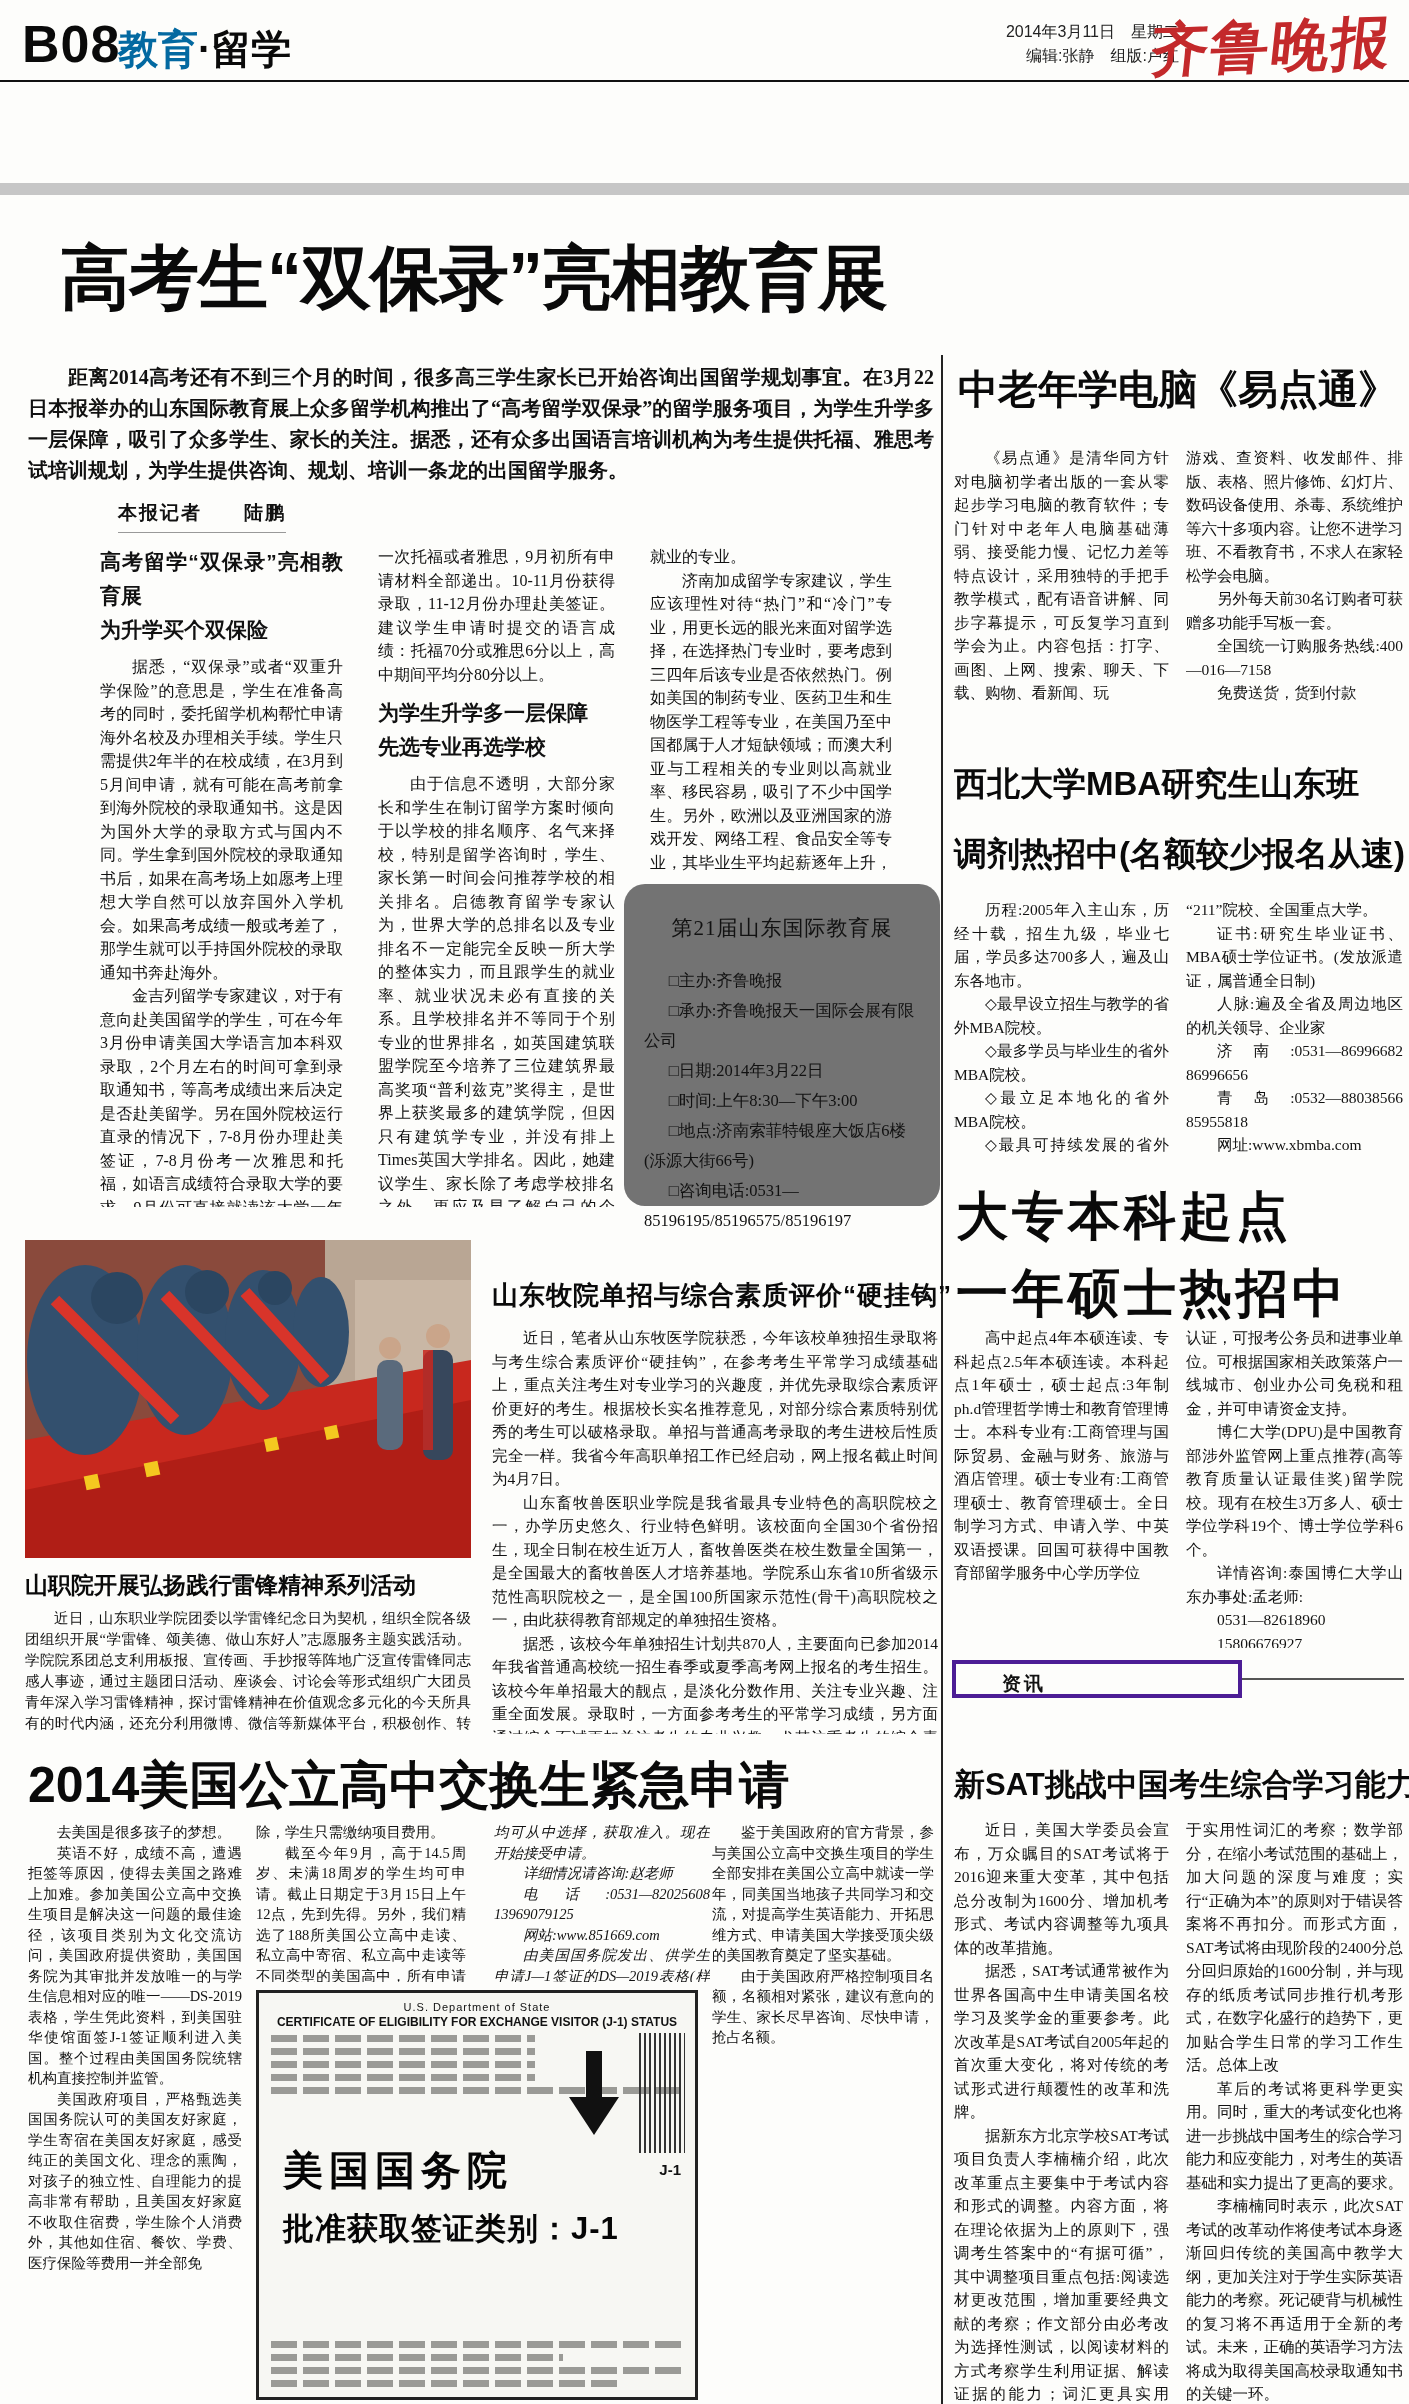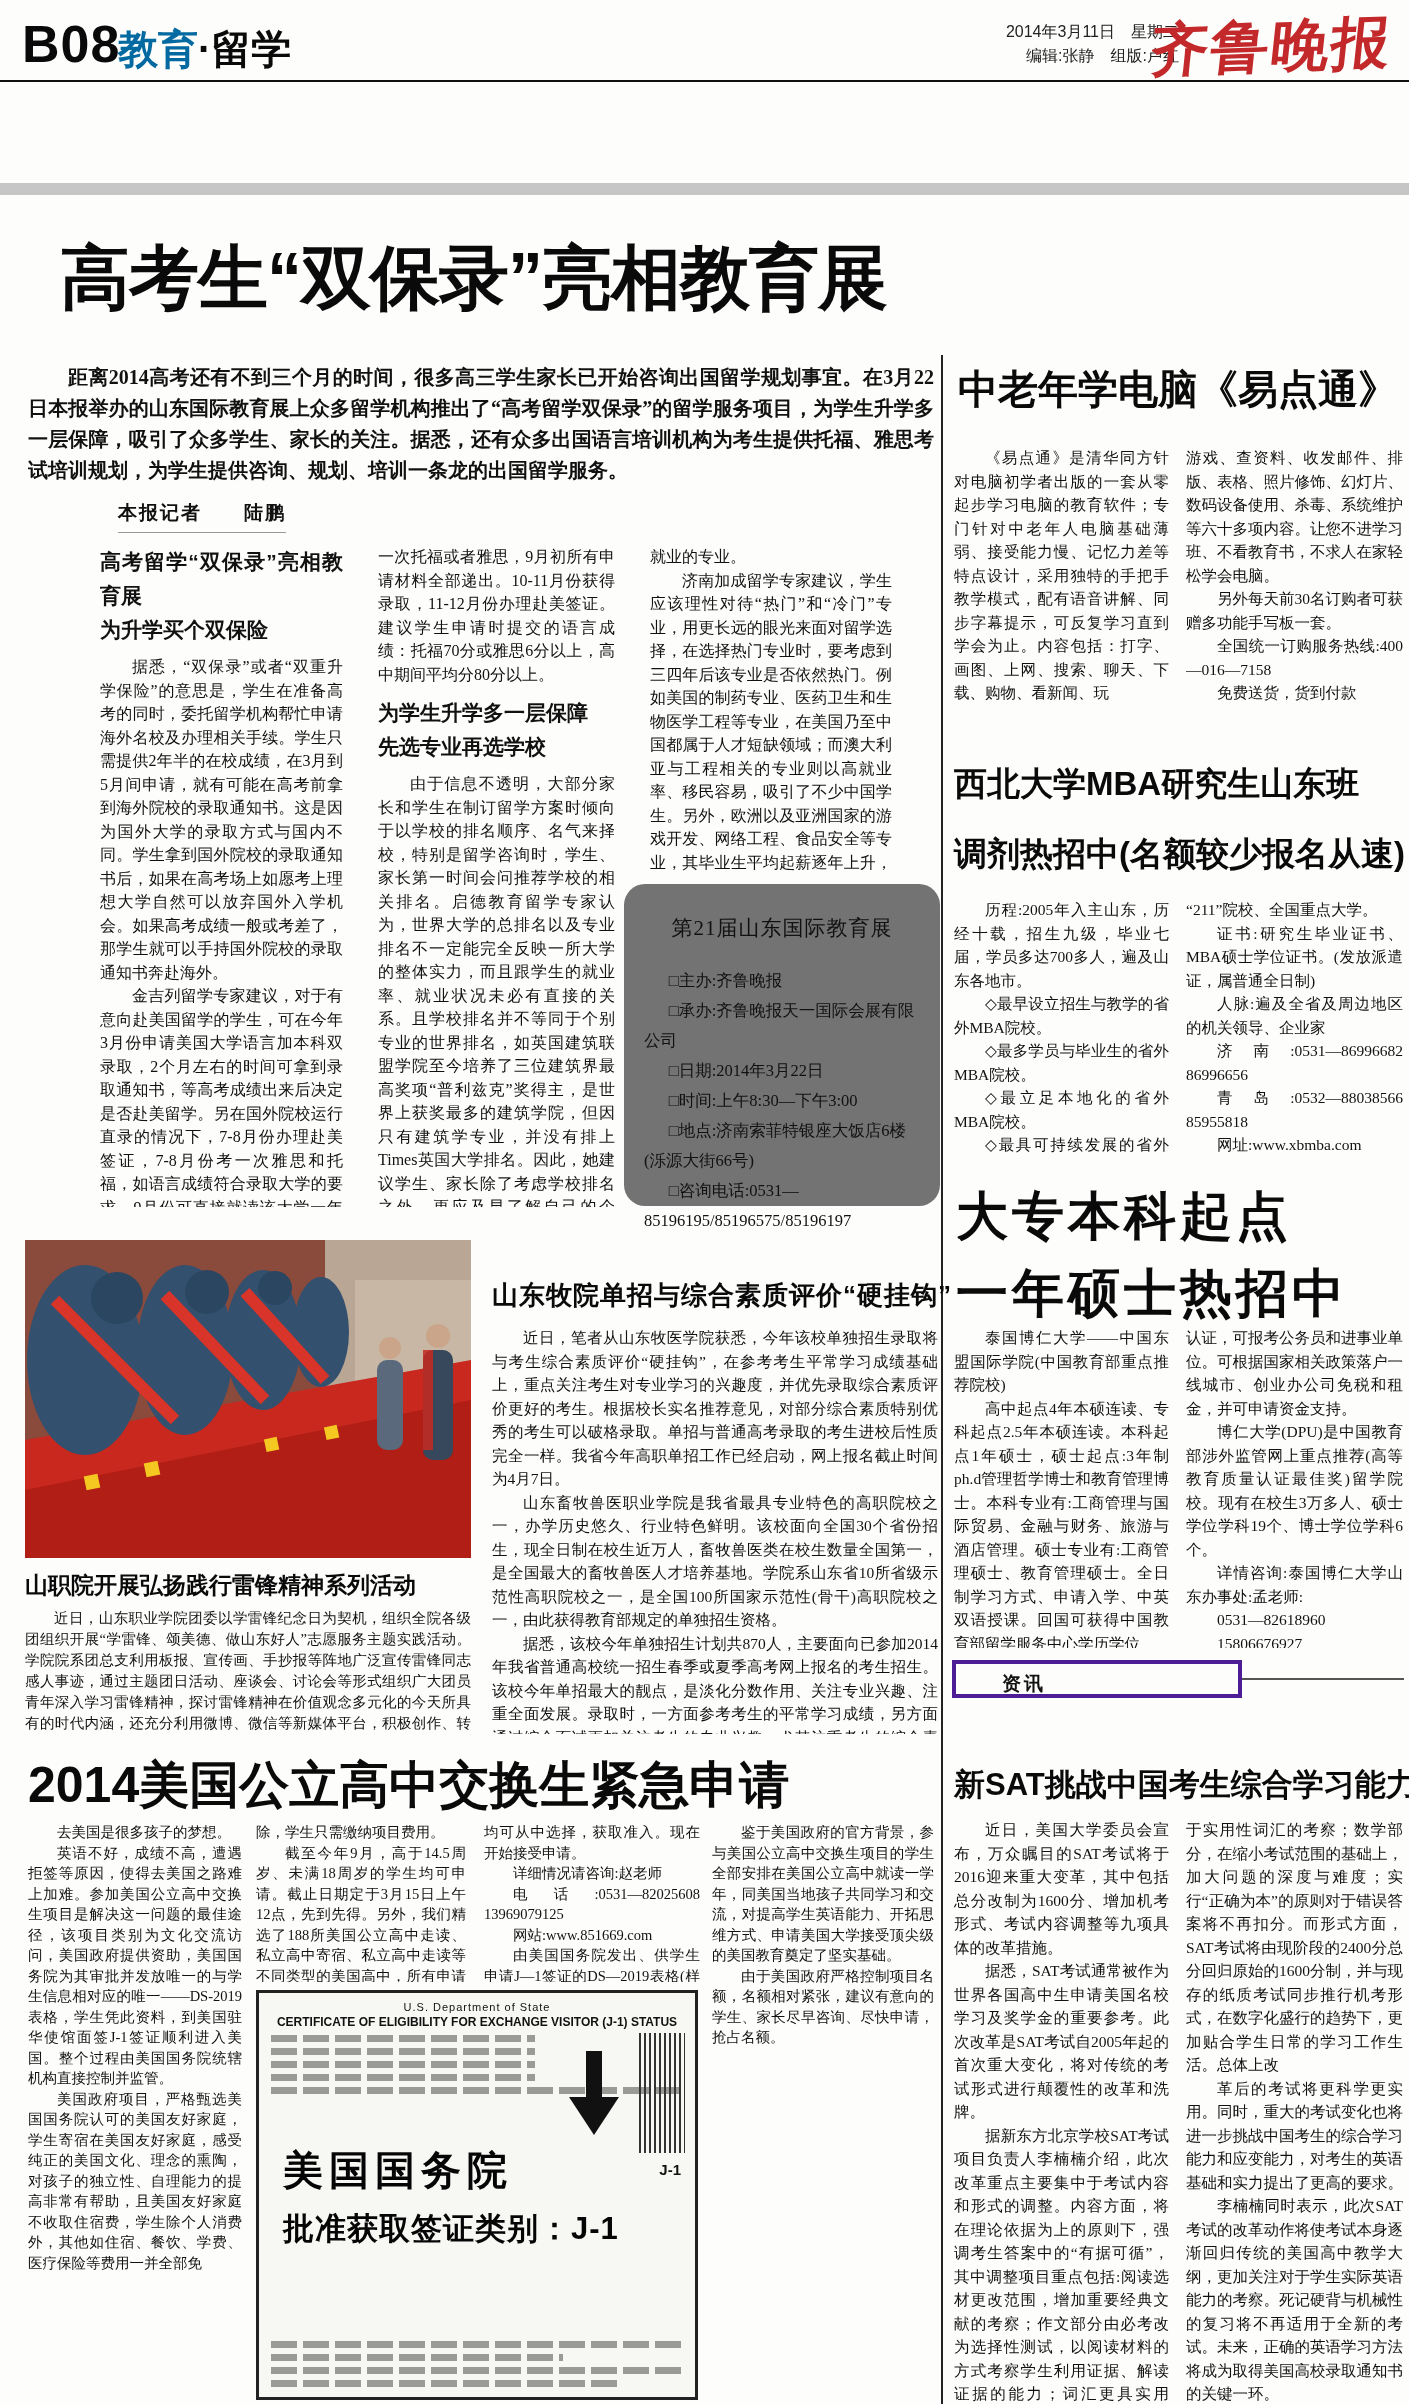--- a/index.html
+++ b/index.html
@@ -165,21 +165,21 @@
     <span><p>近日，笔者从山东牧医学院获悉，今年该校单独招生录取将与考生综合素质评价“硬挂钩”，在参考考生平常学习成绩基础上，重点关注考生对专业学习的兴趣度，并优先录取综合素质评价更好的考生。根据校长实名推荐意见，对部分综合素质特别优秀的考生可以破格录取。单招与普通高考录取的考生进校后性质完全一样。我省今年高职单招工作已经启动，网上报名截止时间为4月7日。</p><p>山东畜牧兽医职业学院是我省最具专业特色的高职院校之一，办学历史悠久、行业特色鲜明。该校面向全国30个省份招生，现全日制在校生近万人，畜牧兽医类在校生数量全国第一，是全国最大的畜牧兽医人才培养基地。学院系山东省10所省级示范性高职院校之一，是全国100所国家示范性(骨干)高职院校之一，由此获得教育部规定的单独招生资格。</p><p>据悉，该校今年单独招生计划共870人，主要面向已参加2014年我省普通高校统一招生春季或夏季高考网上报名的考生招生。该校今年单招最大的靓点，是淡化分数作用、关注专业兴趣、注重全面发展。录取时，一方面参考考生的平常学习成绩，另方面通过综合面试更加关注考生的专业兴趣，尤其注重考生的综合素质，对校长实名推荐的综合素质特别优秀的考生还可破格录取。（王会圆）</p></span>
   </div>
 
   <div class="abs hl exhead" style="left:28px;top:1752px;">2014美国公立高中交换生紧急申请</div>
   <div class="abs just excol" style="left:28px;top:1822px;width:214px;height:582px;">
     <span><p>去美国是很多孩子的梦想。</p><p>英语不好，成绩不高，遭遇拒签等原因，使得去美国之路难上加难。参加美国公立高中交换生项目是解决这一问题的最佳途径，该项目类别为文化交流访问，美国政府提供资助，美国国务院为其审批并发放唯一的与学生信息相对应的唯一——DS-2019表格，学生凭此资料，到美国驻华使馆面签J-1签证顺利进入美国。整个过程由美国国务院统辖机构直接控制并监管。</p><p>美国政府项目，严格甄选美国国务院认可的美国友好家庭，学生寄宿在美国友好家庭，感受纯正的美国文化、理念的熏陶，对孩子的独立性、自理能力的提高非常有帮助，且美国友好家庭不收取住宿费，学生除个人消费外，其他如住宿、餐饮、学费、医疗保险等费用一并全部免</p></span>
   </div>
   <div class="abs just excol cont" style="left:256px;top:1822px;width:210px;height:160px;">
     <span><p>除，学生只需缴纳项目费用。</p><p>截至今年9月，高于14.5周岁、未满18周岁的学生均可申请。截止日期定于3月15日上午12点，先到先得。另外，我们精选了188所美国公立高中走读、私立高中寄宿、私立高中走读等不同类型的美国高中，所有申请的学生</p></span>
   </div>
-  <div class="abs just excol cont" style="left:484px;top:1822px;width:216px;height:160px;">
+  <div class="abs just excol cont" style="left:494px;top:1822px;width:216px;height:160px;font-style:italic;">
     <span><p>均可从中选择，获取准入。现在开始接受申请。</p><p>详细情况请咨询:赵老师</p><p>电话:0531—82025608 13969079125</p><p>网站:www.851669.com</p><p>由美国国务院发出、供学生申请J—1签证的DS—2019表格(样本如下)</p></span>
   </div>
   <div class="abs just excol" style="left:712px;top:1822px;width:222px;height:582px;">
     <span><p>鉴于美国政府的官方背景，参与美国公立高中交换生项目的学生全部安排在美国公立高中就读一学年，同美国当地孩子共同学习和交流，对提高学生英语能力、开拓思维方式、申请美国大学接受顶尖级的美国教育奠定了坚实基础。</p><p>由于美国政府严格控制项目名额，名额相对紧张，建议有意向的学生、家长尽早咨询、尽快申请，抢占名额。</p></span>
   </div>
 
   <div class="abs cert" style="left:256px;top:1990px;width:442px;height:410px;">
     <div class="dept">U.S. Department of State</div>
     <div class="ctitle">CERTIFICATE OF ELIGIBILITY FOR EXCHANGE VISITOR (J-1) STATUS</div>
     <div class="greek short"></div>
@@ -219,21 +219,21 @@
   <div class="abs just sbcol" style="left:954px;top:898px;width:215px;height:258px;">
     <span><p>历程:2005年入主山东，历经十载，招生九级，毕业七届，学员多达700多人，遍及山东各地市。</p><p>◇最早设立招生与教学的省外MBA院校。</p><p>◇最多学员与毕业生的省外MBA院校。</p><p>◇最立足本地化的省外MBA院校。</p><p>◇最具可持续发展的省外MBA院校。</p></span>
   </div>
   <div class="abs just sbcol cont" style="left:1186px;top:898px;width:217px;height:258px;">
     <span><p>“211”院校、全国重点大学。</p><p>证书:研究生毕业证书、MBA硕士学位证书。(发放派遣证，属普通全日制)</p><p>人脉:遍及全省及周边地区的机关领导、企业家</p><p>济南:0531—86996682　86996656</p><p>青岛:0532—88038566　85955818</p><p>网址:www.xbmba.com</p></span>
   </div>
 
   <div class="abs hl sbtitle3" style="left:956px;top:1182px;">大专本科起点</div>
   <div class="abs hl sbtitle3" style="left:956px;top:1248px;margin-top:11px;">一年硕士热招中</div>
   <div class="abs just sbcol" style="left:954px;top:1326px;width:215px;height:322px;">
-    <span><p>泰国博仁大学——中国东盟国际学院(中国教育部重点推荐院校)</p><p>高中起点4年本硕连读、专科起点2.5年本硕连读。本科起点1年硕士，硕士起点:3年制ph.d管理哲学博士和教育管理博士。本科专业有:工商管理与国际贸易、金融与财务、旅游与酒店管理。硕士专业有:工商管理硕士、教育管理硕士。全日制学习方式、申请入学、中英双语授课。回国可获得中国教育部留学服务中心学历学位</p></span>
+    <span><p>高中起点4年本硕连读、专科起点2.5年本硕连读。本科起点1年硕士，硕士起点:3年制ph.d管理哲学博士和教育管理博士。本科专业有:工商管理与国际贸易、金融与财务、旅游与酒店管理。硕士专业有:工商管理硕士、教育管理硕士。全日制学习方式、申请入学、中英双语授课。回国可获得中国教育部留学服务中心学历学位</p></span>
   </div>
   <div class="abs just sbcol cont" style="left:1186px;top:1326px;width:217px;height:322px;">
     <span><p>认证，可报考公务员和进事业单位。可根据国家相关政策落户一线城市、创业办公司免税和租金，并可申请资金支持。</p><p>博仁大学(DPU)是中国教育部涉外监管网上重点推荐(高等教育质量认证最佳奖)留学院校。现有在校生3万多人、硕士学位学科19个、博士学位学科6个。</p><p>详情咨询:泰国博仁大学山东办事处:孟老师:</p><p>0531—82618960</p><p>15806676927</p></span>
   </div>
 
   <div class="abs infobox" style="left:952px;top:1660px;width:290px;height:38px;">
     <div class="infolabel" style="margin:7px 0 0 46px;">资讯</div>
   </div>
   <div class="abs thinline" style="left:1242px;top:1678px;width:162px;"></div>
 

